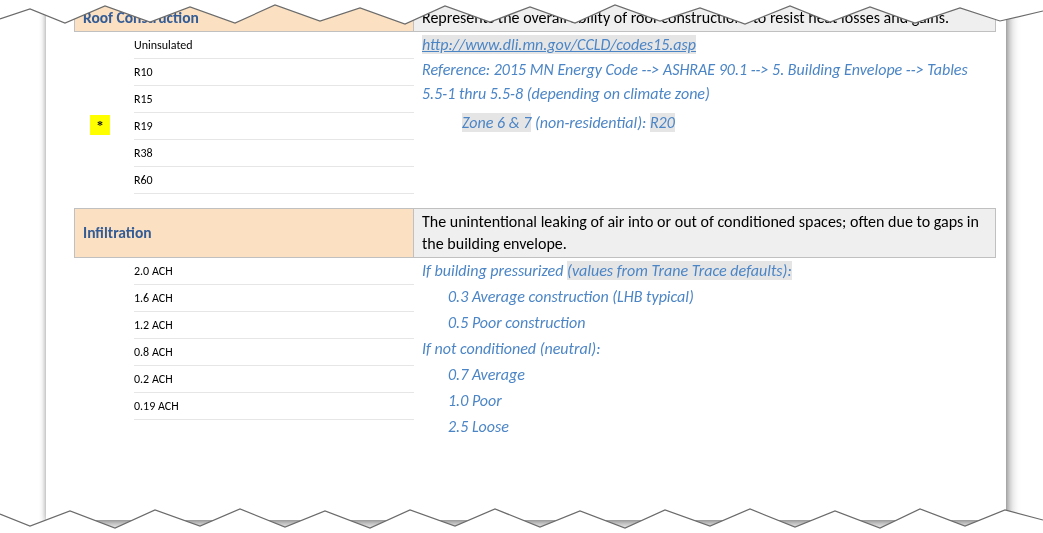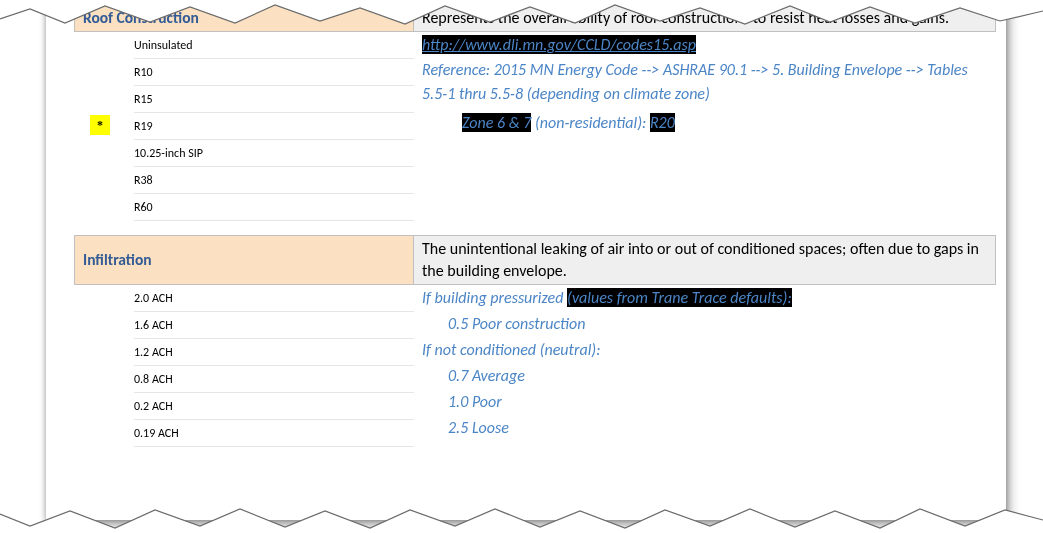--- a/index.html
+++ b/index.html
@@ -85,21 +85,21 @@
     line-height: 20px;
     text-align: center;
     background: #FFFF00;
     font-weight: bold;
     font-family: "Times New Roman", serif;
   }
 
   .note-blue { color: #4B85C6; font-style: italic; font-size: 16px; line-height: 26px; }
   .note-blue.indent1 { padding-left: 26px; }
   .link { color: #4B85C6; font-style: italic; text-decoration: underline; }
-  .hl { background: #000000; }
+  .hl { background: #e5e5e5; }
 
   
   .torn {
     position: absolute;
     left: 0; right: 0;
     pointer-events: none;
   }
   .torn svg { display: block; width: 100%; height: 100%; }
   .torn-top { top: -1px; height: 30px; }
   .torn-bottom { bottom: -1px; height: 30px; }
@@ -120,21 +120,20 @@
 
       <div class="row">
         <div class="options-col">
           <div class="opt">Uninsulated</div>
           <div class="opt">R10</div>
           <div class="opt">R15</div>
           <div class="opt">
             <span class="star-box">*</span>
             <span>R19</span>
           </div>
-          <div class="opt">10.25-inch SIP</div>
           <div class="opt">R38</div>
           <div class="opt">R60</div>
         </div>
         <div class="notes-col">
           <div class="note-blue">
             <a class="link hl" href="#">http://www.dli.mn.gov/CCLD/codes15.asp</a>
           </div>
           <div class="note-blue" style="line-height:24px;">Reference: 2015 MN Energy Code --&gt; ASHRAE 90.1 --&gt; 5. Building Envelope --&gt; Tables 5.5-1 thru 5.5-8 (depending on climate zone)</div>
           <div class="note-blue" style="margin-top:4px;padding-left:40px;">
             <span class="hl">Zone 6 &amp; 7</span><span> (non-residential): </span><span class="hl">R20</span>
@@ -155,20 +154,21 @@
           <div class="opt">1.6 ACH</div>
           <div class="opt">1.2 ACH</div>
           <div class="opt">0.8 ACH</div>
           <div class="opt">0.2 ACH</div>
           <div class="opt">0.19 ACH</div>
         </div>
         <div class="notes-col">
           <div class="note-blue">
             <span>If building pressurized </span><span class="hl">(values from Trane Trace defaults):</span>
           </div>
+          <div class="note-blue indent1">0.3 Average construction (LHB typical)</div>
           <div class="note-blue indent1">0.5 Poor construction</div>
           <div class="note-blue">If not conditioned (neutral):</div>
           <div class="note-blue indent1">0.7 Average</div>
           <div class="note-blue indent1">1.0 Poor</div>
           <div class="note-blue indent1">2.5 Loose</div>
         </div>
       </div>
 
     </div>
   </div>

